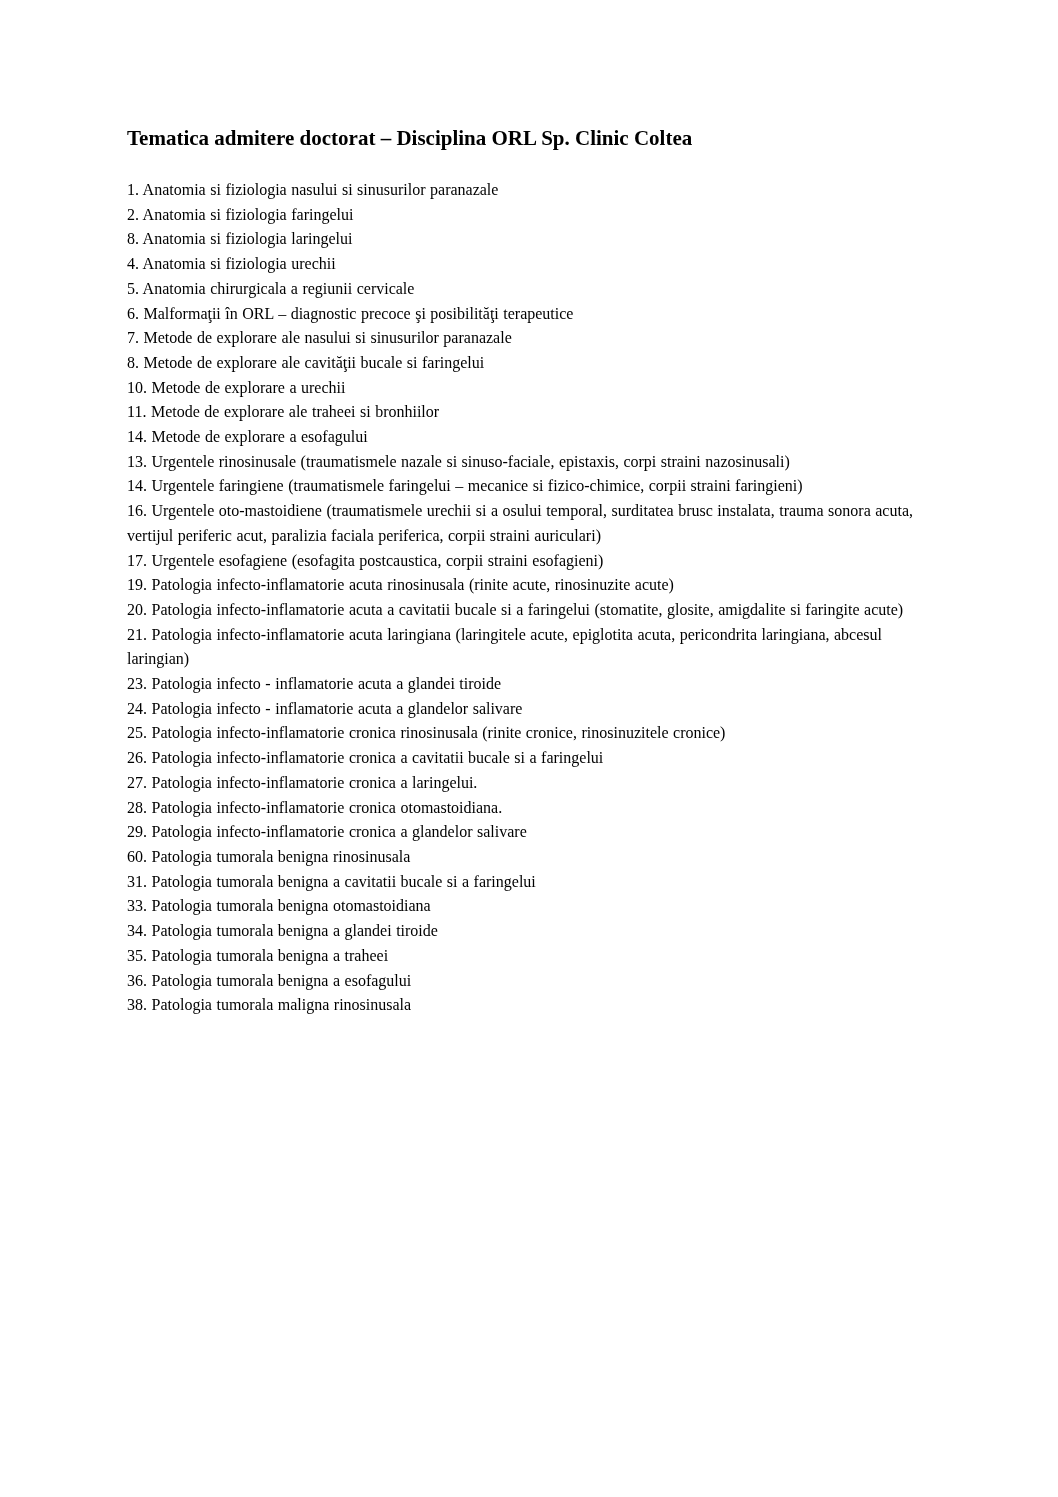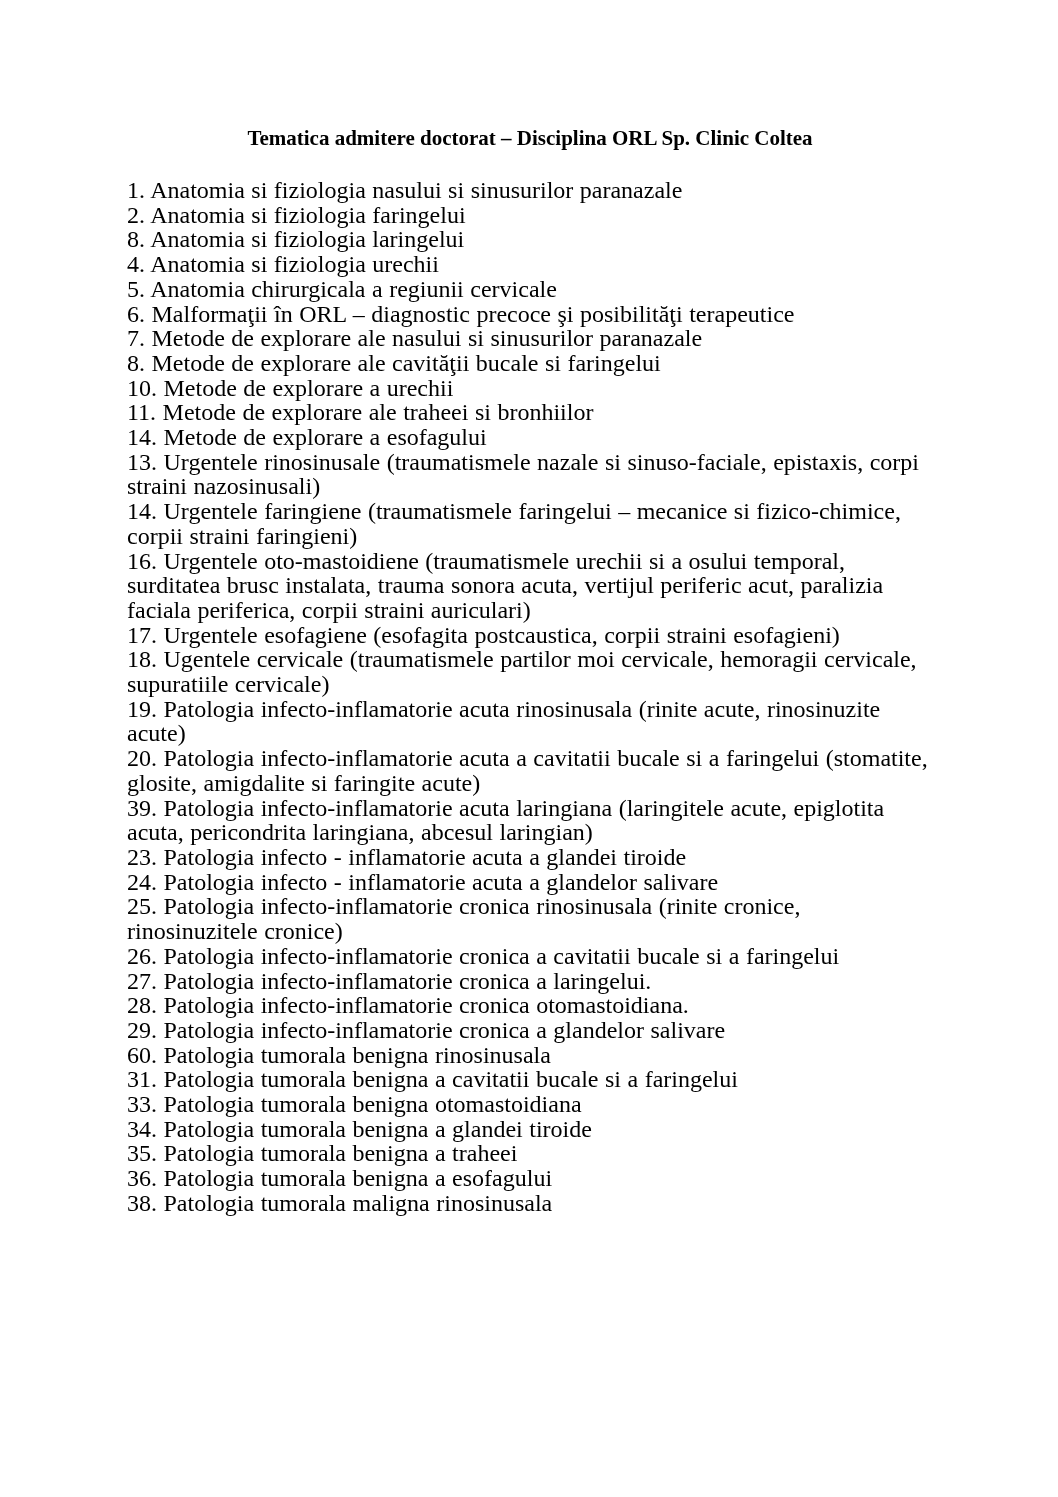--- a/index.html
+++ b/index.html
@@ -18,29 +18,28 @@
     box-sizing: border-box;
     width: 1058px;
     height: 1497px;
     padding: 126px 125px 0 127px;
     background: #ffffff;
   }
   .title {
     font-size: 21px;
     line-height: 25px;
     font-weight: bold;
-    text-align: center;
     margin: 0 0 27px 0;
     letter-spacing: 0px;
   }
   .list {
     width: 806px;
   }
   .item {
-    font-size: 24px;
+    font-size: 16px;
     line-height: 24.7px;
     white-space: pre-wrap;
     word-spacing: 0.5px;
   }
 </style>
 </head>
 <body style="background: rgb(255, 255, 255); color: rgb(0, 0, 0);">
 
 <div class="page">
   <h1 class="title">Tematica admitere doctorat – Disciplina ORL Sp. Clinic Coltea</h1>
@@ -53,24 +52,23 @@
       <div class="item">6. Malformaţii în ORL – diagnostic precoce şi posibilităţi terapeutice</div>
       <div class="item">7. Metode de explorare ale nasului si sinusurilor paranazale</div>
       <div class="item">8. Metode de explorare ale cavităţii bucale si faringelui</div>
       <div class="item">10. Metode de explorare a urechii</div>
       <div class="item">11. Metode de explorare ale traheei si bronhiilor</div>
       <div class="item">14. Metode de explorare a esofagului</div>
       <div class="item">13. Urgentele rinosinusale (traumatismele nazale si sinuso-faciale, epistaxis, corpi straini nazosinusali)</div>
       <div class="item">14. Urgentele faringiene (traumatismele faringelui – mecanice si fizico-chimice, corpii straini faringieni)</div>
       <div class="item">16. Urgentele oto-mastoidiene (traumatismele urechii si a osului temporal, surditatea brusc instalata, trauma sonora acuta, vertijul periferic acut, paralizia faciala periferica, corpii straini auriculari)</div>
       <div class="item">17. Urgentele esofagiene (esofagita postcaustica, corpii straini esofagieni)</div>
-      <div class="item">18. Ugentele cervicale (traumatismele partilor moi cervicale, hemoragii cervicale, supuratiile cervicale)</div>
       <div class="item">19. Patologia infecto-inflamatorie acuta rinosinusala (rinite acute, rinosinuzite acute)</div>
       <div class="item">20. Patologia infecto-inflamatorie acuta a cavitatii bucale si a faringelui (stomatite, glosite, amigdalite si faringite acute)</div>
-      <div class="item">39. Patologia infecto-inflamatorie acuta laringiana (laringitele acute, epiglotita acuta, pericondrita laringiana, abcesul laringian)</div>
+      <div class="item">21. Patologia infecto-inflamatorie acuta laringiana (laringitele acute, epiglotita acuta, pericondrita laringiana, abcesul laringian)</div>
       <div class="item">23. Patologia infecto - inflamatorie acuta a glandei tiroide</div>
       <div class="item">24. Patologia infecto - inflamatorie acuta a glandelor salivare</div>
       <div class="item">25. Patologia infecto-inflamatorie cronica rinosinusala (rinite cronice, rinosinuzitele cronice)</div>
       <div class="item">26. Patologia infecto-inflamatorie cronica a cavitatii bucale si a faringelui</div>
       <div class="item">27. Patologia infecto-inflamatorie cronica a laringelui.</div>
       <div class="item">28. Patologia infecto-inflamatorie cronica otomastoidiana.</div>
       <div class="item">29. Patologia infecto-inflamatorie cronica a glandelor salivare</div>
       <div class="item">60. Patologia tumorala benigna rinosinusala</div>
       <div class="item">31. Patologia tumorala benigna a cavitatii bucale si a faringelui</div>
       <div class="item">33. Patologia tumorala benigna otomastoidiana</div>

